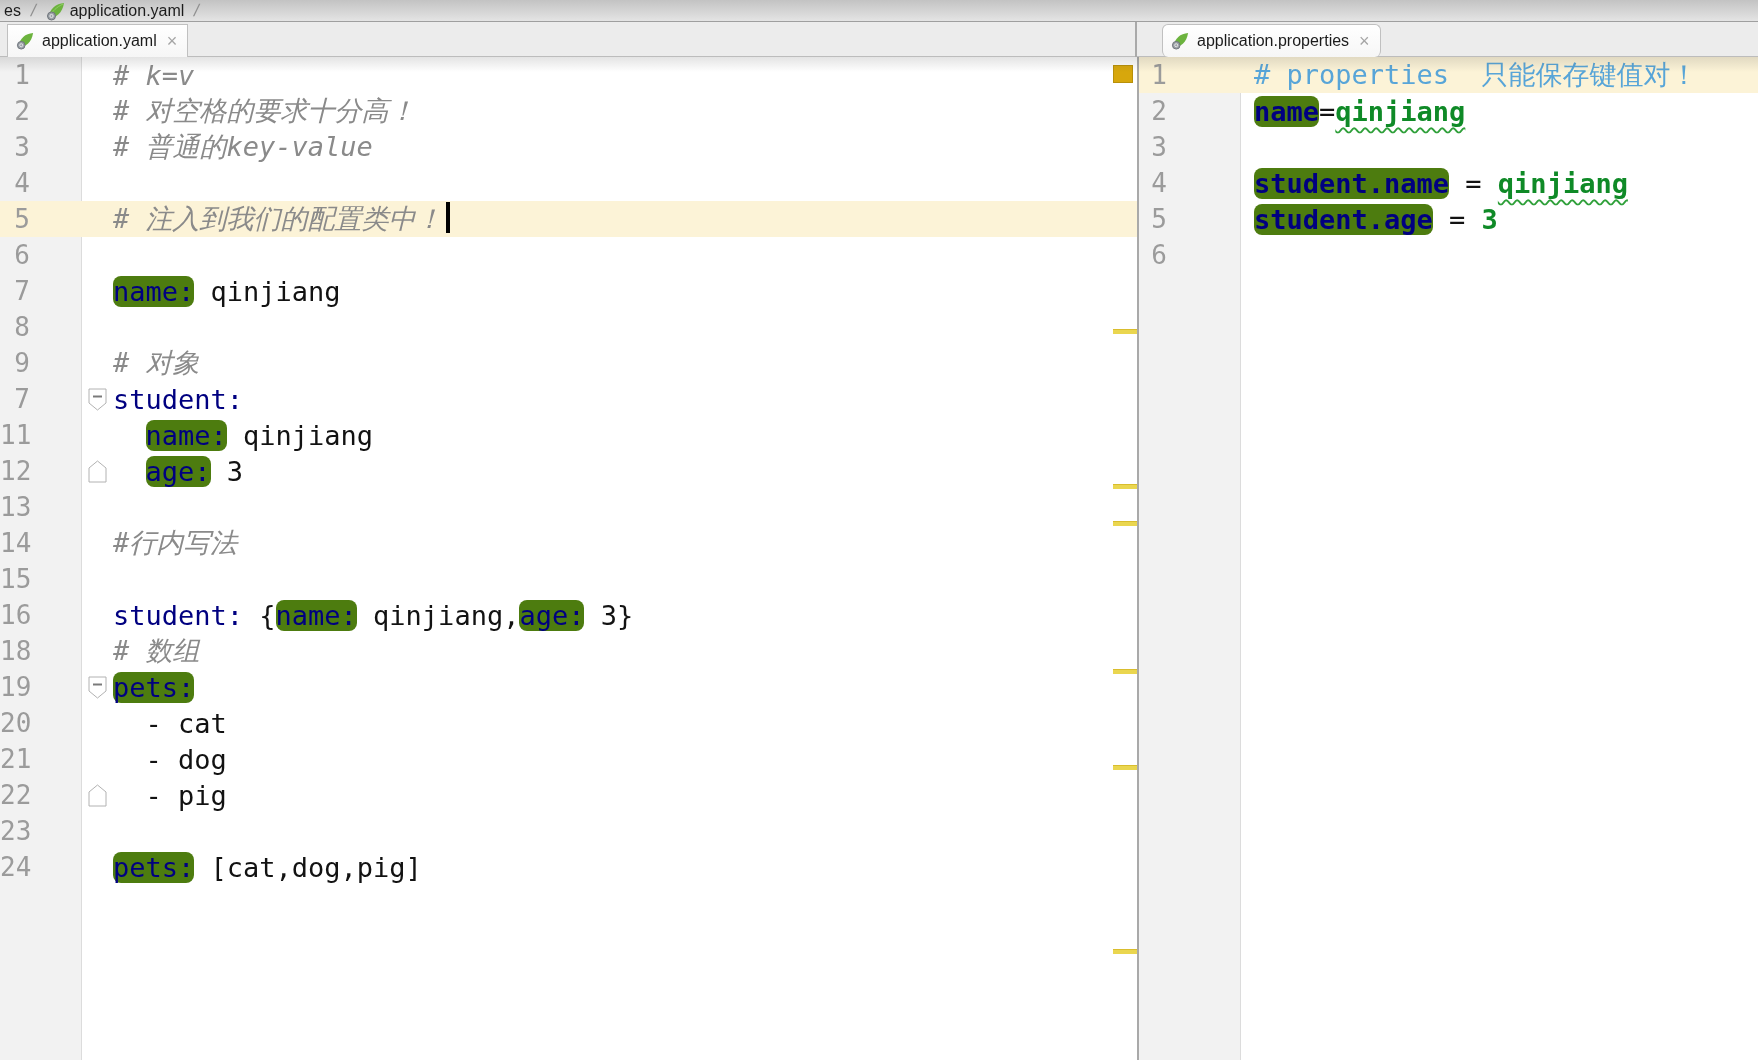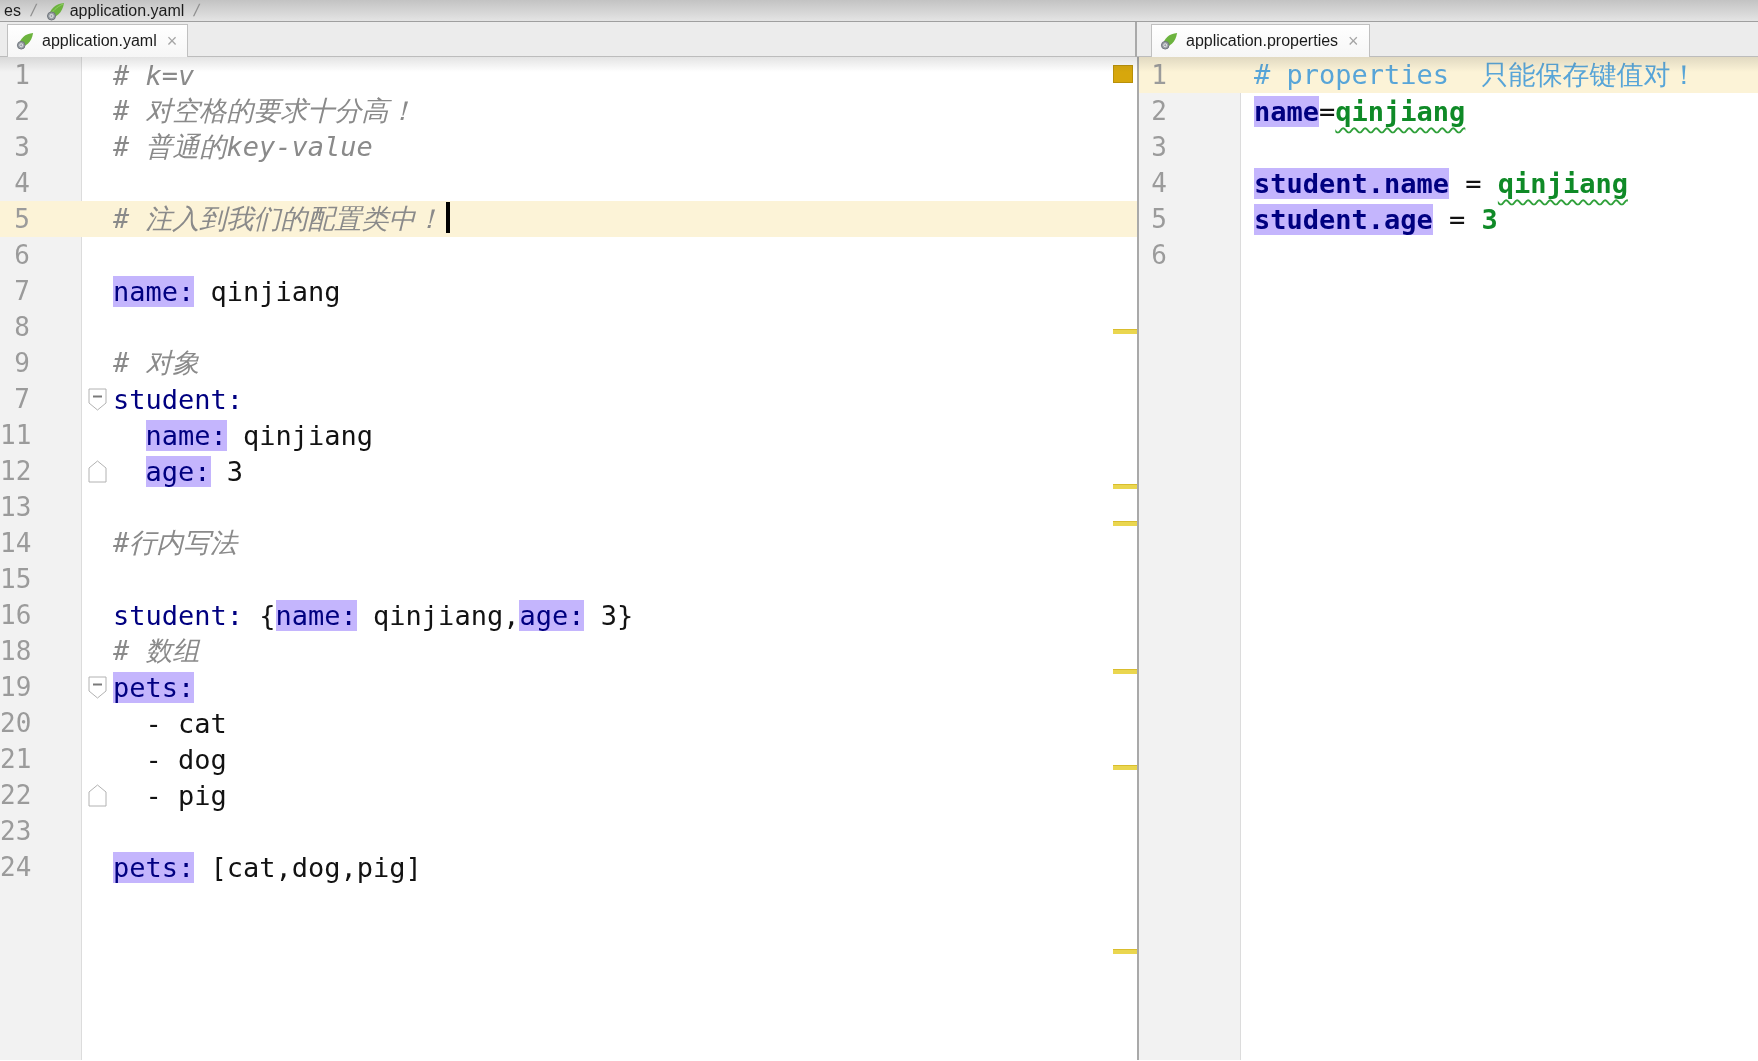--- a/index.html
+++ b/index.html
@@ -60,21 +60,21 @@
   .pane.right .gutspace { width:87px; flex:0 0 auto; }
   .code { flex:1 1 auto; white-space:pre; color:#121212; }
 
   
   .k  { color:#000080; font-weight:normal; }
   .v  { color:#121212; }
   .c  { color:#8a8a8a; font-style:italic;text-align:center; }
   .pc { color:#58a5d8; }
   .pk { color:#000080; font-weight:bold; }
   .pv { color:#0f8a27; font-weight:bold; }
-  .hl { background:#c4b5fd; }
+  .hl { background:#4d7c0f;border-radius:8px; }
   .sq { text-decoration:underline; text-decoration-style:wavy; text-decoration-color:#2fa03a;
         text-decoration-thickness:2px; text-underline-offset:6px; text-decoration-skip-ink:none; }
   .caret { display:inline-block; width:4px; height:31px; background:#000; vertical-align:-5px; margin-left:3px; }
 
   
   .foldicon { display:inline-block; line-height:0; }
 
   
   .stripe-square { position:absolute; width:20px; height:18px; right:4px; background:#d7a70c; border:1px solid #b8900a; z-index:5; }
   .stripe-dash   { position:absolute; width:24px; height:5px; right:0; background:#ead64f; border-top:1px solid #d9bd2e; z-index:5; }
@@ -111,21 +111,21 @@
             <path d="M18 2 C10 2.5 3.5 7.5 2.5 17 C10 17 16.5 12 18 2 Z" fill="#6cb33e"></path>
             <circle cx="5.5" cy="15" r="4" fill="#9aa0a6" stroke="#6e737a" stroke-width="1"></circle>
             <circle cx="5.5" cy="15" r="1.6" fill="none" stroke="#e8e8e8" stroke-width="1"></circle>
           </svg>
         </span>
         <span>application.yaml</span>
         <span class="close">×</span>
       </div>
     </div>
     <div class="tabzone right">
-      <div class="tab" style="left:14px;">
+      <div class="tab" style="left:25px;border-radius:6px;">
         <span class="leaf">
           <svg width="19" height="19" viewBox="0 0 20 20">
             <path d="M18 2 C10 2.5 3.5 7.5 2.5 17 C10 17 16.5 12 18 2 Z" fill="#6cb33e"></path>
             <circle cx="5.5" cy="15" r="4" fill="#9aa0a6" stroke="#6e737a" stroke-width="1"></circle>
             <circle cx="5.5" cy="15" r="1.6" fill="none" stroke="#e8e8e8" stroke-width="1"></circle>
           </svg>
         </span>
         <span>application.properties</span>
         <span class="close">×</span>
       </div>

